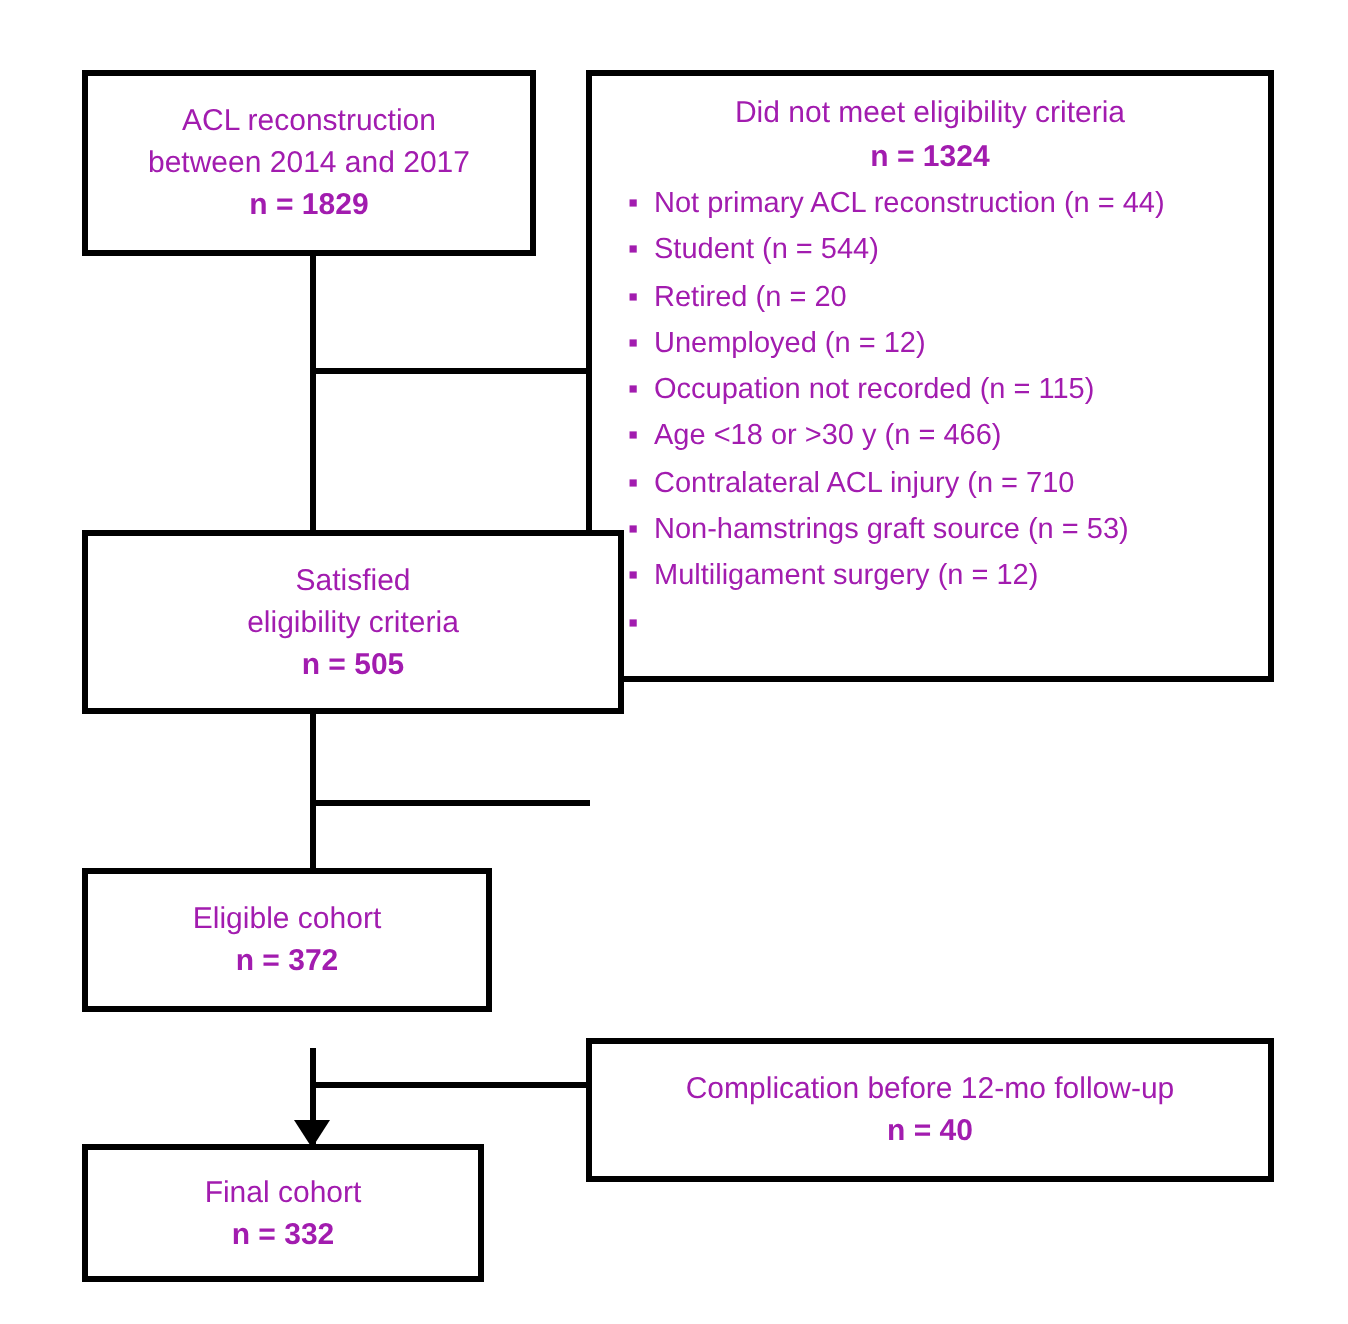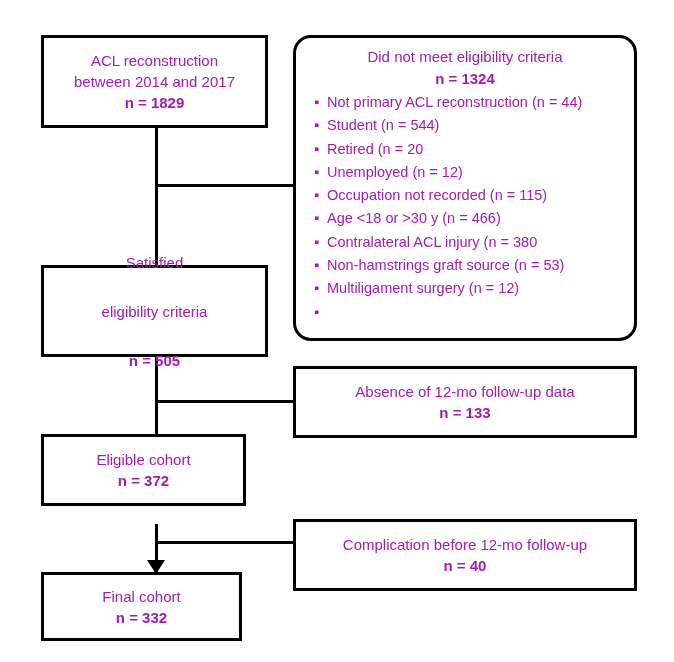--- a/index.html
+++ b/index.html
@@ -36,21 +36,20 @@
   }
   .box .line.bold {
     font-weight: bold;
   }
 
   
   .box.listbox {
     justify-content: flex-start;
     align-items: stretch;
     padding: 8px 12px 8px 12px;
-    border-radius: 18px;
   }
   .listbox .hdr {
     text-align: center;
     font-size: 15px;
     line-height: 22px;
     white-space: nowrap;
   }
   .listbox .hdr.bold { font-weight: bold; }
   .listbox ul {
     list-style: none;
@@ -116,37 +115,33 @@
   <div class="box listbox" style="left:293px; top:35px; width:344px; height:306px;">
     <div class="hdr">Did not meet eligibility criteria</div>
     <div class="hdr bold">n = 1324</div>
     <ul id="reason-list">
         <li><span class="bullet">▪</span><span>Not primary ACL reconstruction (n = 44)</span></li>
         <li><span class="bullet">▪</span><span>Student (n = 544)</span></li>
         <li><span class="bullet">▪</span><span>Retired (n = 20</span></li>
         <li><span class="bullet">▪</span><span>Unemployed (n = 12)</span></li>
         <li><span class="bullet">▪</span><span>Occupation not recorded (n = 115)</span></li>
         <li><span class="bullet">▪</span><span>Age &lt;18 or &gt;30 y (n = 466)</span></li>
-        <li><span class="bullet">▪</span><span>Contralateral ACL injury (n = 380</span></li>
+        <li><span class="bullet">▪</span><span>Contralateral ACL injury (n = 710</span></li>
         <li><span class="bullet">▪</span><span>Non-hamstrings graft source (n = 53)</span></li>
         <li><span class="bullet">▪</span><span>Multiligament surgery (n = 12)</span></li>
         <li><span class="bullet">▪</span></li>
       </ul>
   </div>
 
-  <div class="box" style="left:41px; top:265px; width:227px; height:92px;gap:28px;">
+  <div class="box" style="left:41px; top:265px; width:271px; height:92px;">
     <div class="line">Satisfied</div>
     <div class="line">eligibility criteria</div>
     <div class="line bold">n = 505</div>
   </div>
 
-  <div class="box" style="left:293px; top:366px; width:344px; height:72px;">
-    <div class="line">Absence of 12-mo follow-up data</div>
-    <div class="line bold">n = 133</div>
-  </div>
 
   <div class="box" style="left:41px; top:434px; width:205px; height:72px;">
     <div class="line">Eligible cohort</div>
     <div class="line bold">n = 372</div>
   </div>
 
   <div class="box" style="left:293px; top:519px; width:344px; height:72px;">
     <div class="line">Complication before 12-mo follow-up</div>
     <div class="line bold">n = 40</div>
   </div>

